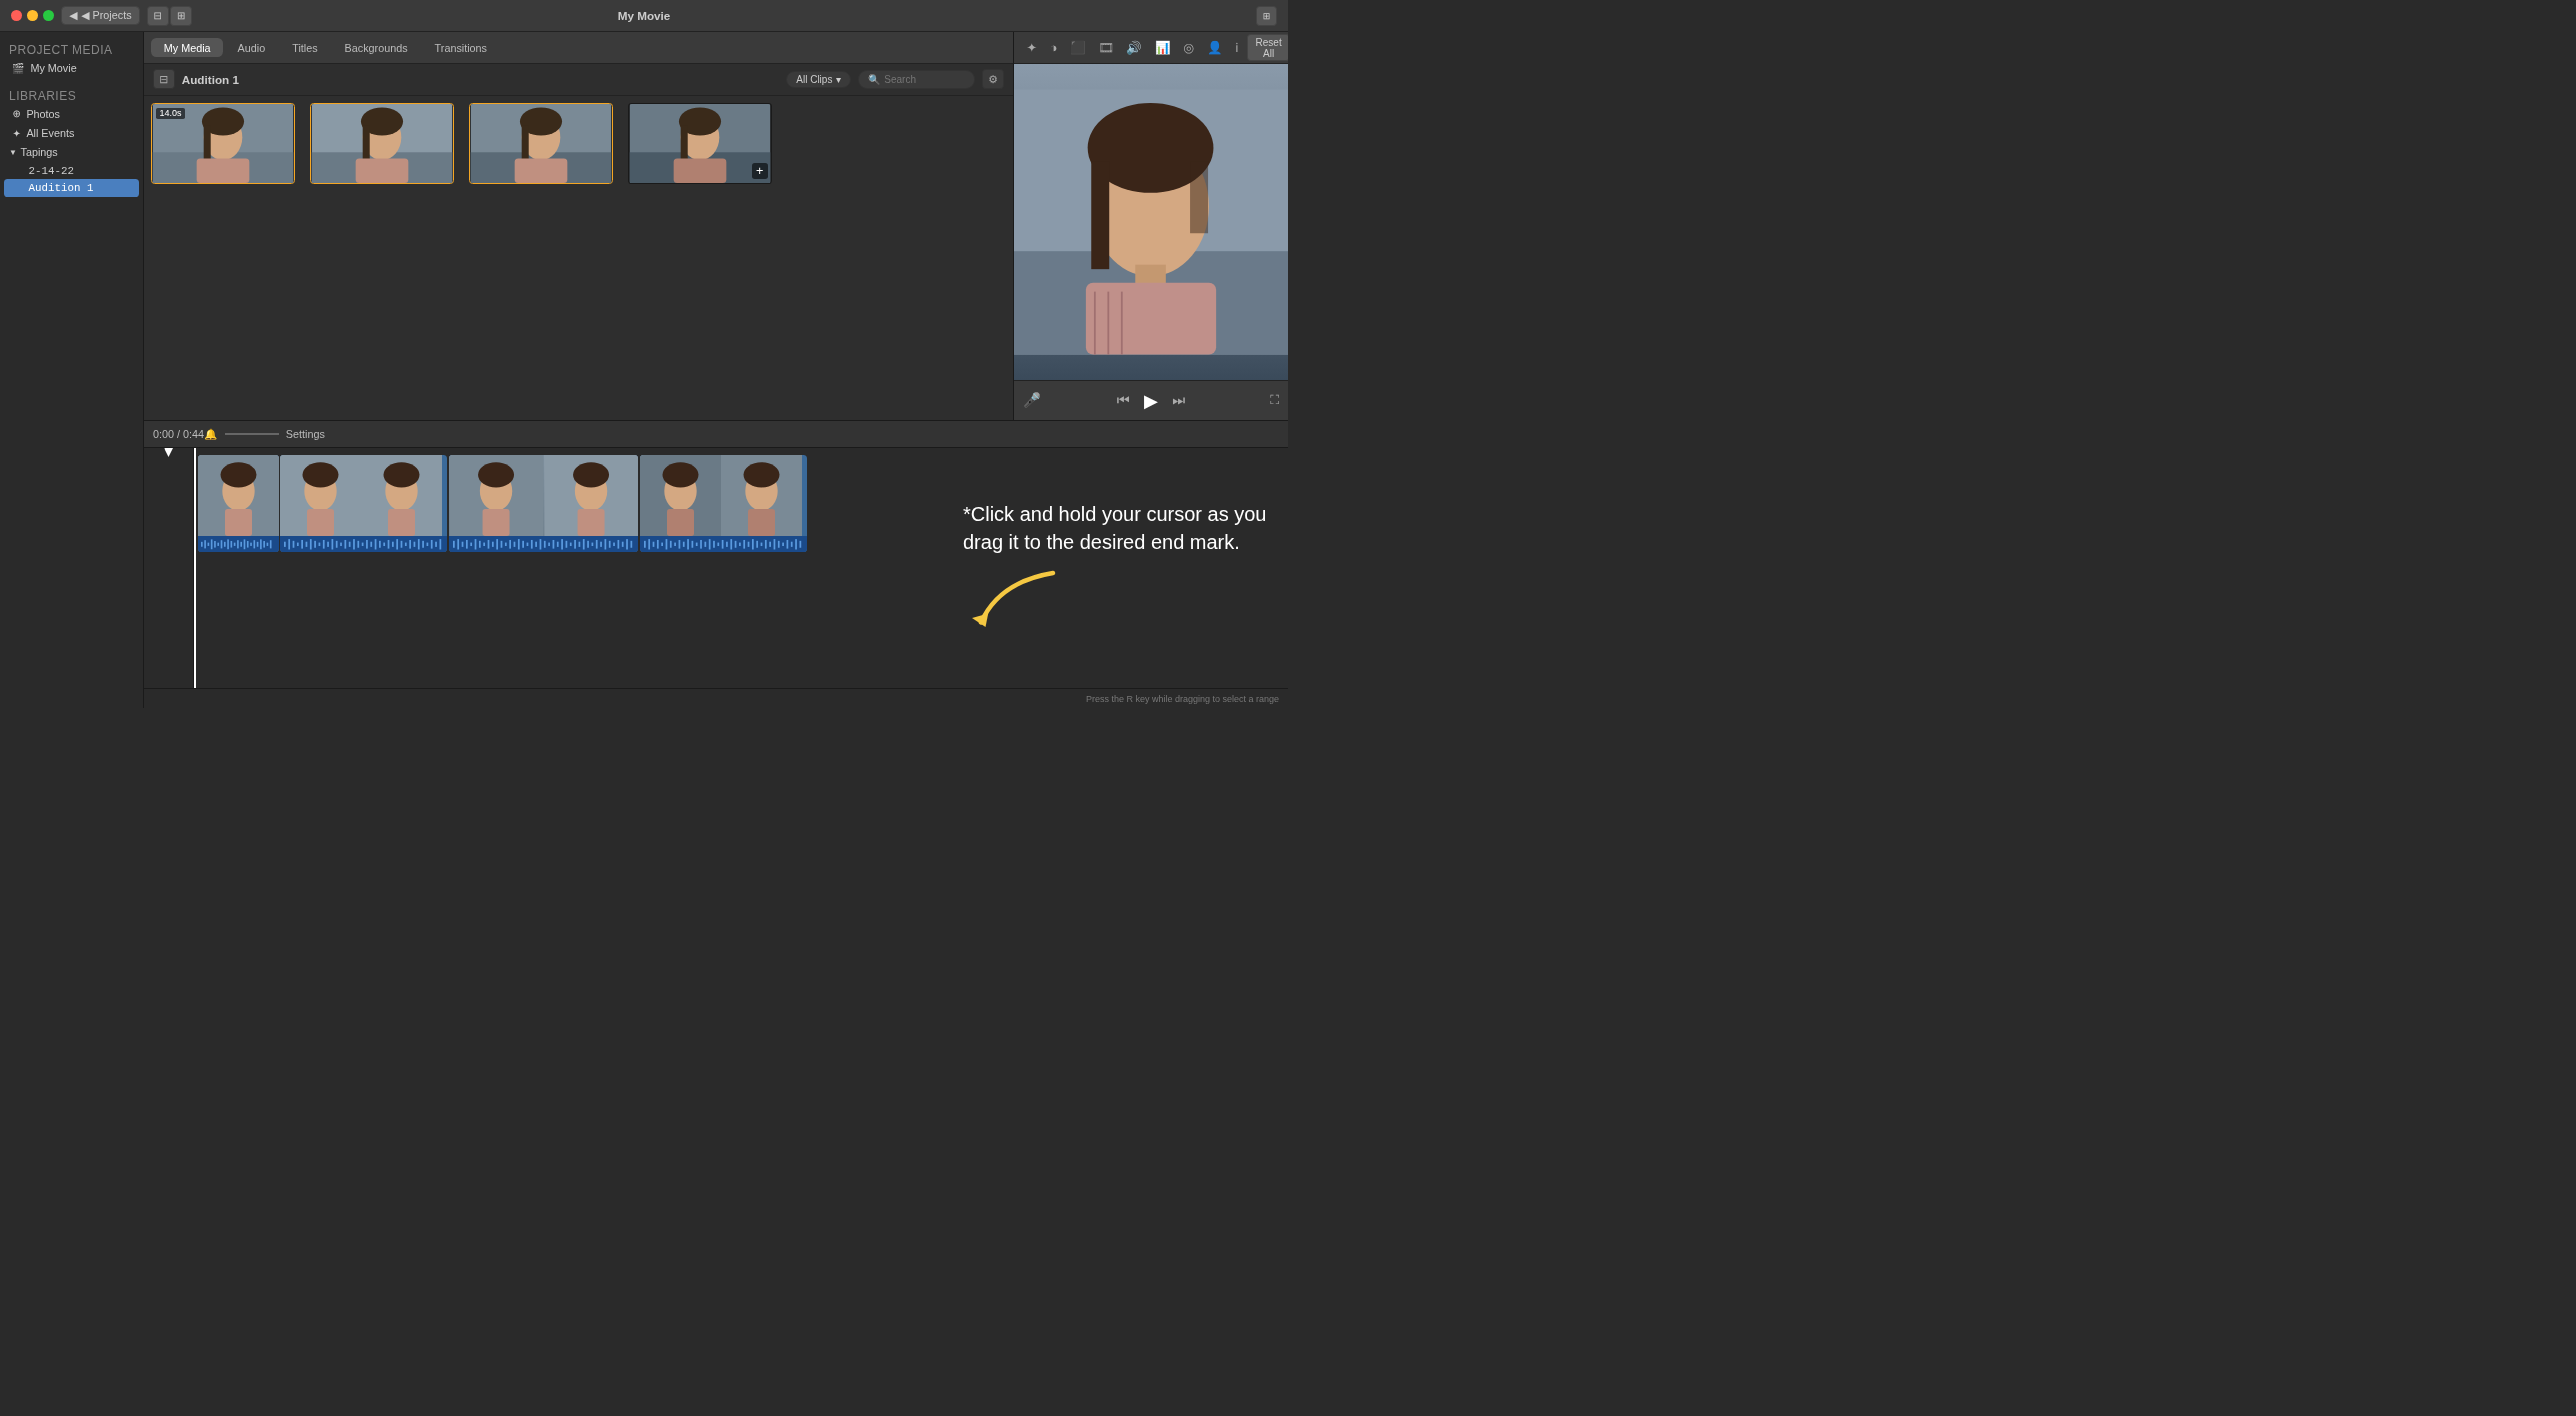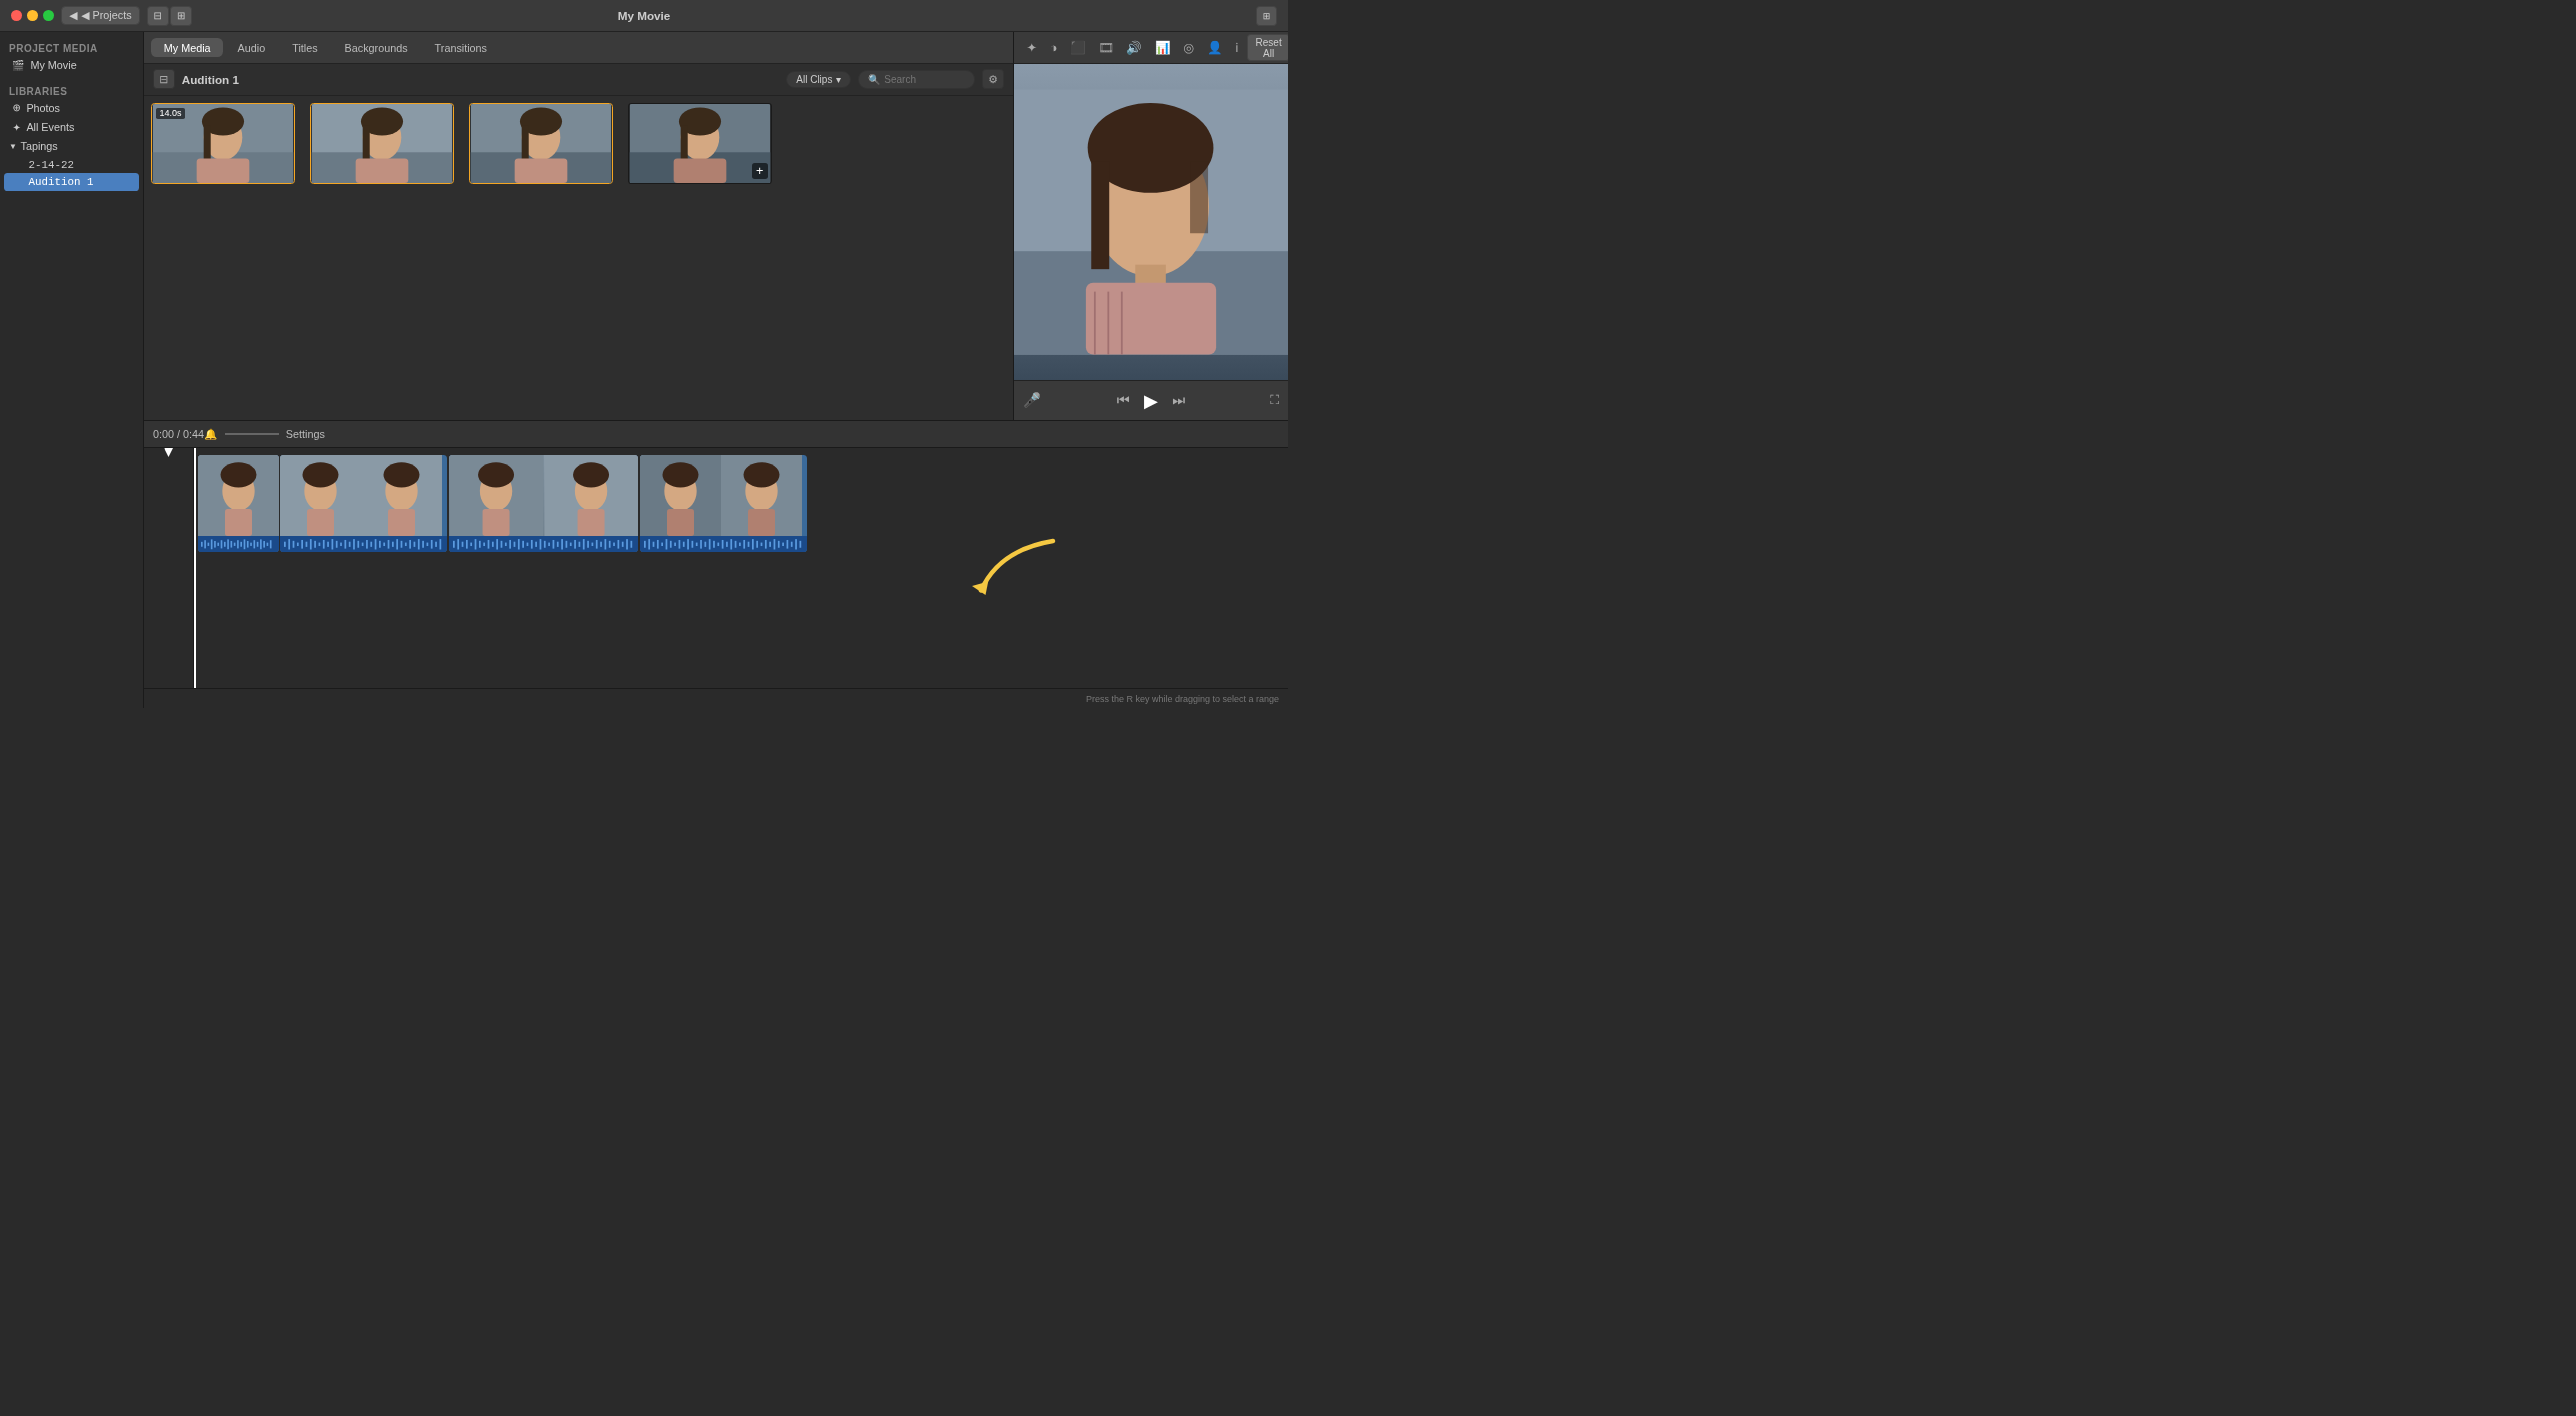--- a/index.html
+++ b/index.html
@@ -107,22 +107,22 @@
     .sidebar {
       width: 144px;
       background: #2a2a2a;
       border-right: 0.9px solid #1a1a1a;
       display: flex;
       flex-direction: column;
       padding-top: 7.2px;
       flex-shrink: 0;
     }
     .sidebar-section-label {
-      font-size: 10px;
-      font-weight: 700;
+      font-size: 12px;
+      font-weight: 400;
       color: #888;
       padding: 3.6px 9px 1.8px;
       text-transform: uppercase;
       letter-spacing: 0.5px;
     }
     .sidebar-item {
       padding: 3.6px 9px;
       font-size: 10.8px;
       color: #ccc;
       cursor: pointer;
@@ -997,20 +997,21 @@
                   <rect x="170" y="4" width="2" height="6" fill="#5a9adf"></rect>
                   <rect x="175" y="1" width="2" height="12" fill="#5a9adf"></rect>
                   <rect x="180" y="3" width="2" height="8" fill="#5a9adf"></rect>
                 </svg>
               </div>
             </div>
 
           </div>
 
           <div class="annotation-overlay">
+            <div class="annotation-text">*Click and hold your cursor as you drag it to the desired end mark.</div>
             <svg viewBox="0 0 120 80" width="108" height="72">
               <path d="M 100 10 Q 40 20, 20 65" stroke="#f5c842" stroke-width="5" fill="none" stroke-linecap="round"></path>
               <polygon points="10,60 25,70 28,55" fill="#f5c842"></polygon>
             </svg>
           </div>
 
         </div>
       </div>
 
       <div class="status-bar">

